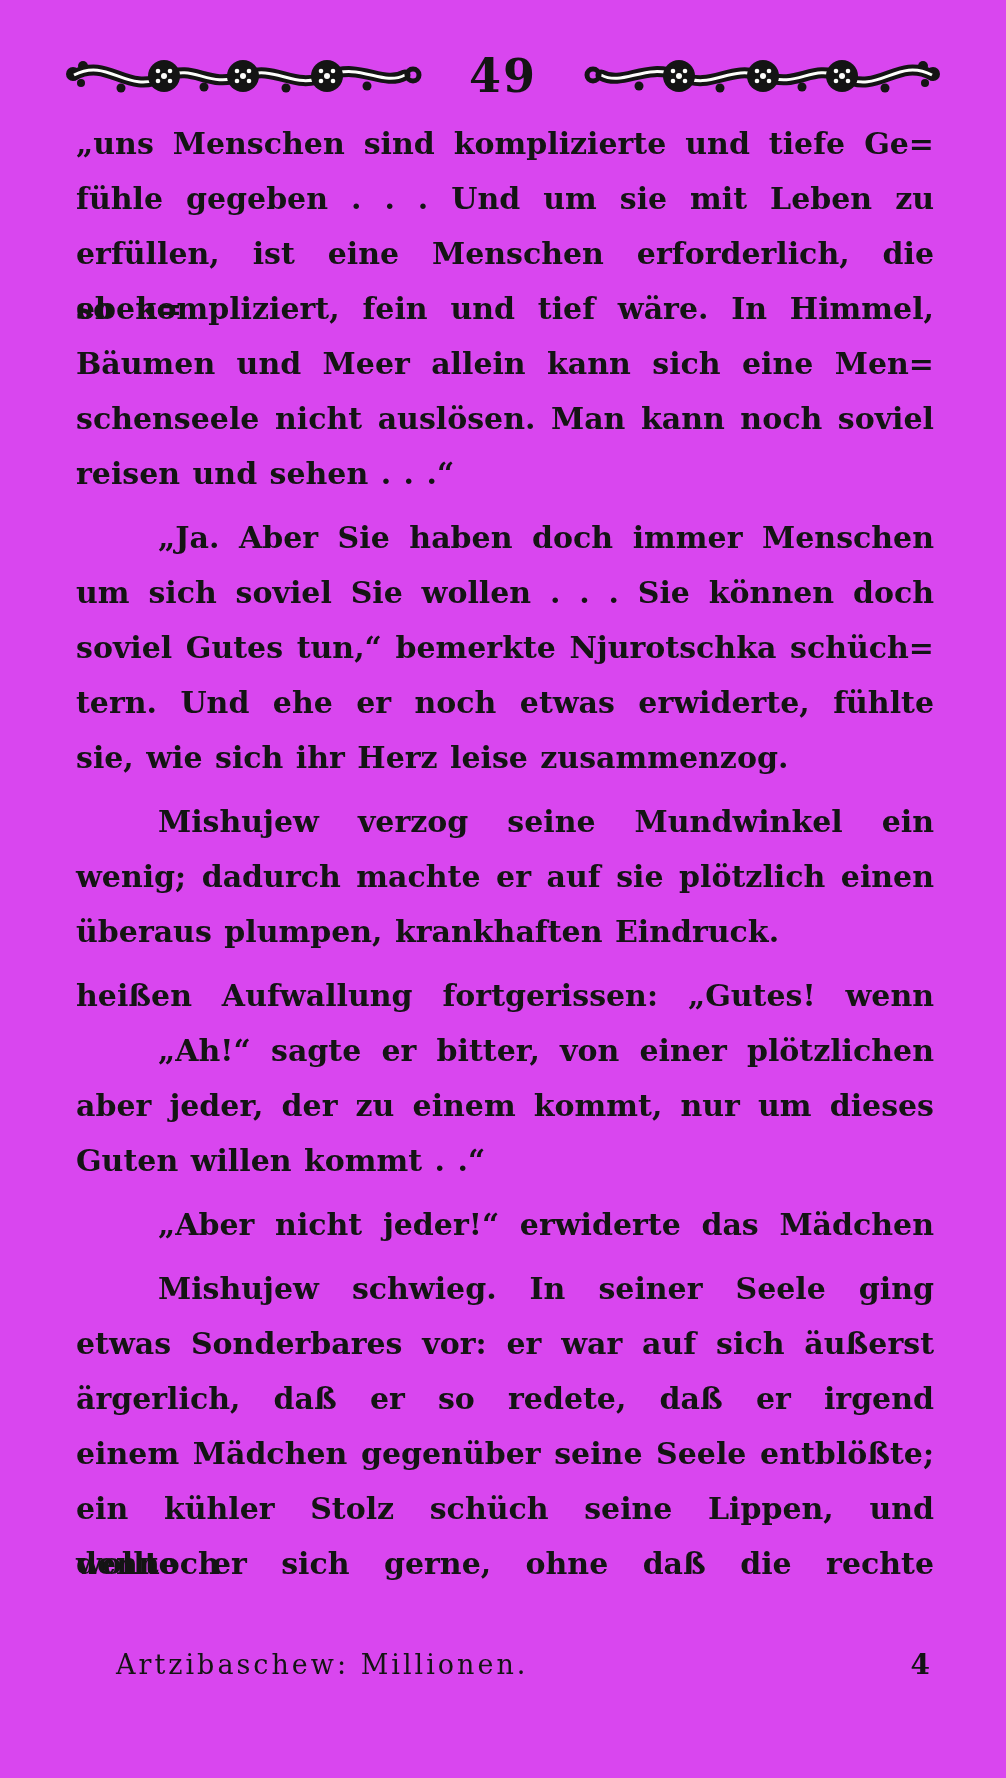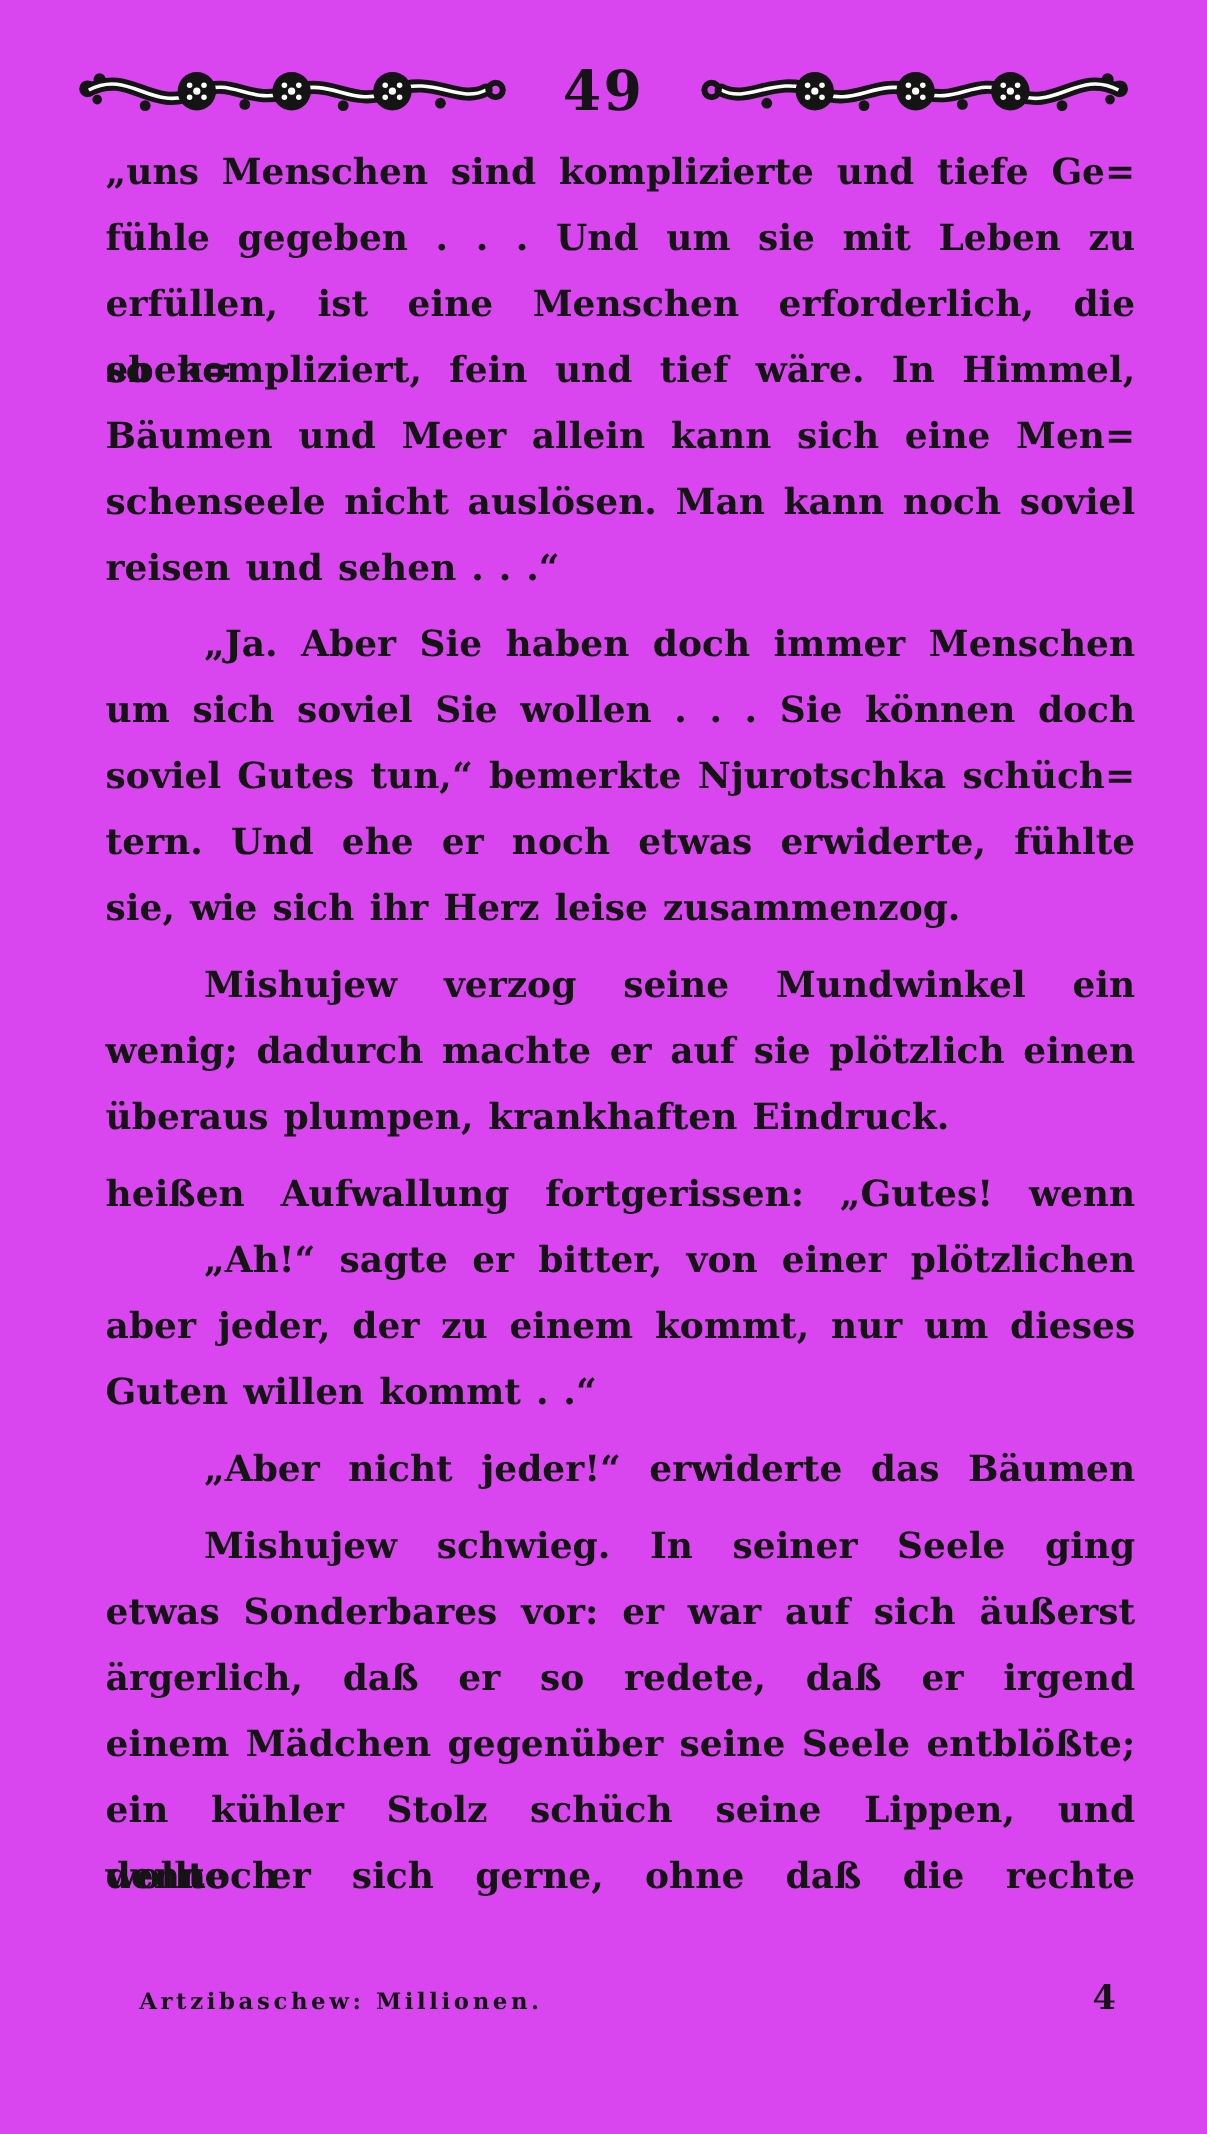--- a/index.html
+++ b/index.html
@@ -41,21 +41,21 @@
     letter-spacing: 2px;
     line-height: 1;
     text-align: center;
     flex: 1 1 auto;
   }
 
   
   .page-body {
     position: absolute;
     top: 116px;
-    left: 88px;
+    left: 76px;
     width: 858px;
   }
   .paragraph { margin: 0; padding: 0; }
   .paragraph + .paragraph { margin-top: 9px; }
   .line {
     height: 55px;
     font-size: 30px;
     font-weight: 700;
     line-height: 55px;
     text-align: justify;
@@ -71,22 +71,22 @@
     position: absolute;
     top: 1648px;
     left: 76px;
     width: 858px;
     display: flex;
     align-items: baseline;
     justify-content: space-between;
   }
   .footer-title {
     padding-left: 40px;
-    font-size: 19px;
-    font-weight: 700;
+    font-size: 27px;
+    font-weight: 400;
     letter-spacing: 3px;
   }
   .footer-signature {
     font-size: 28px;
     font-weight: 700;
     padding-right: 4px;
   }
 </style>
 </head>
 <body>
@@ -194,21 +194,21 @@
         <div class="line">wenig; dadurch machte er auf sie plötzlich einen</div>
         <div class="line no-stretch">überaus plumpen, krankhaften Eindruck.</div>
       </div>
       <div class="paragraph">
         <div class="line">heißen Aufwallung fortgerissen: „Gutes! wenn</div>
         <div class="line indent">„Ah!“ sagte er bitter, von einer plötzlichen</div>
         <div class="line">aber jeder, der zu einem kommt, nur um dieses</div>
         <div class="line no-stretch">Guten willen kommt . .“</div>
       </div>
       <div class="paragraph">
-        <div class="line indent">„Aber nicht jeder!“ erwiderte das Bäumen</div>
+        <div class="line indent">„Aber nicht jeder!“ erwiderte das Mädchen</div>
       </div>
       <div class="paragraph">
         <div class="line indent">Mishujew schwieg. In seiner Seele ging</div>
         <div class="line">etwas Sonderbares vor: er war auf sich äußerst</div>
         <div class="line">ärgerlich, daß er so redete, daß er irgend</div>
         <div class="line">einem Mädchen gegenüber seine Seele entblößte;</div>
         <div class="line">ein kühler Stolz schüch seine Lippen, und dennoch</div>
         <div class="line">wollte er sich gerne, ohne daß die rechte</div>
       </div>
     </div>

